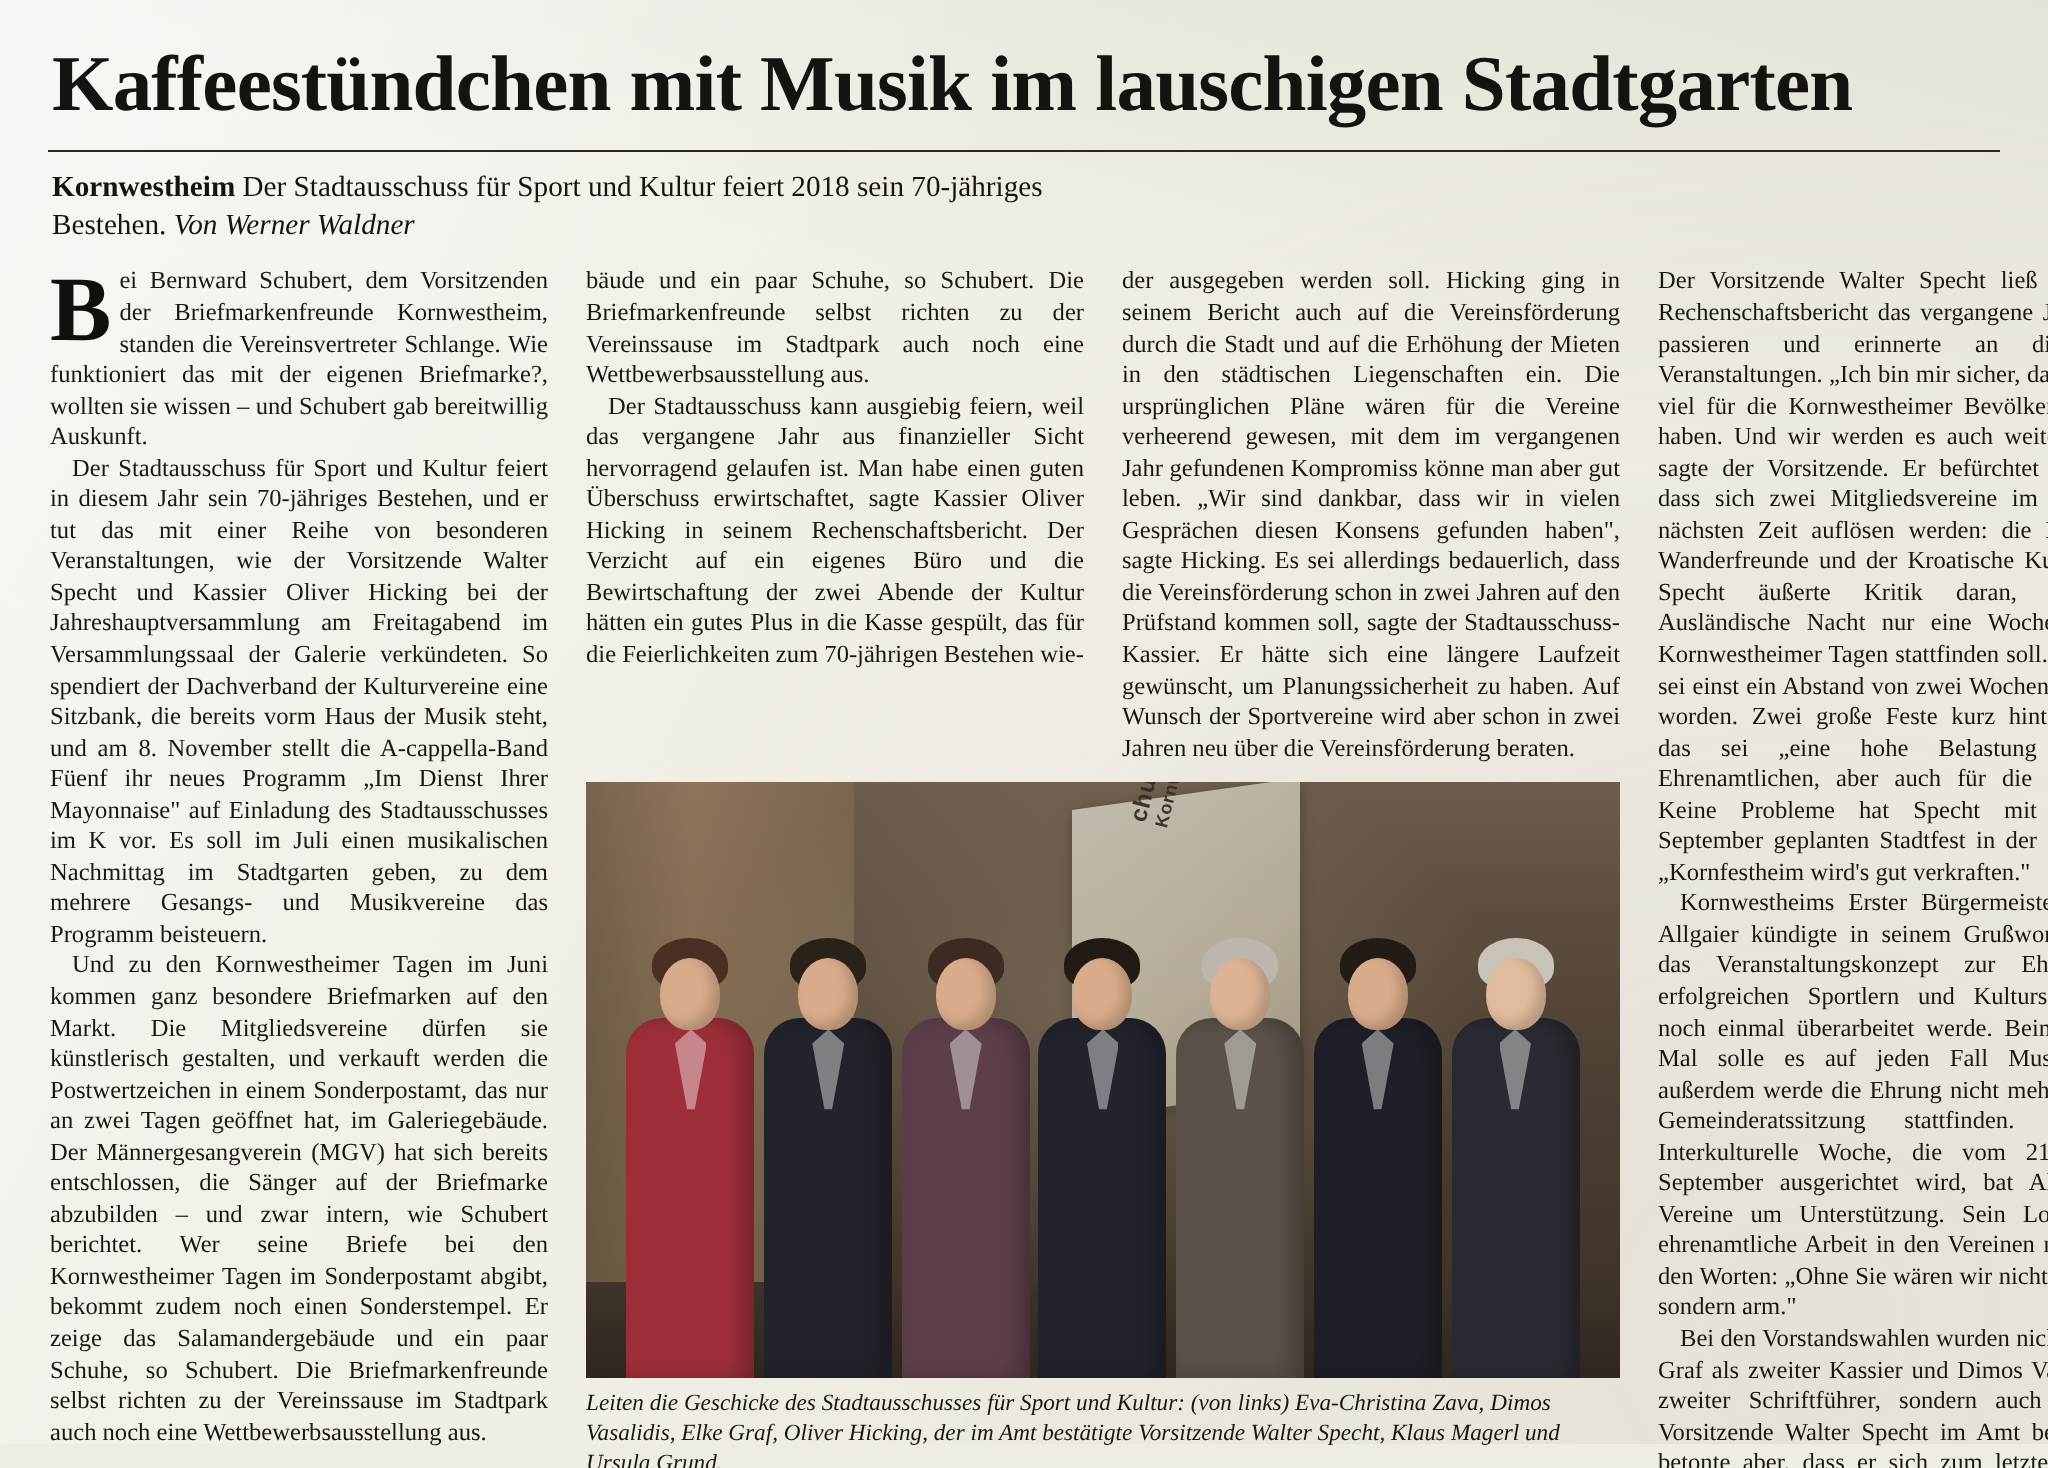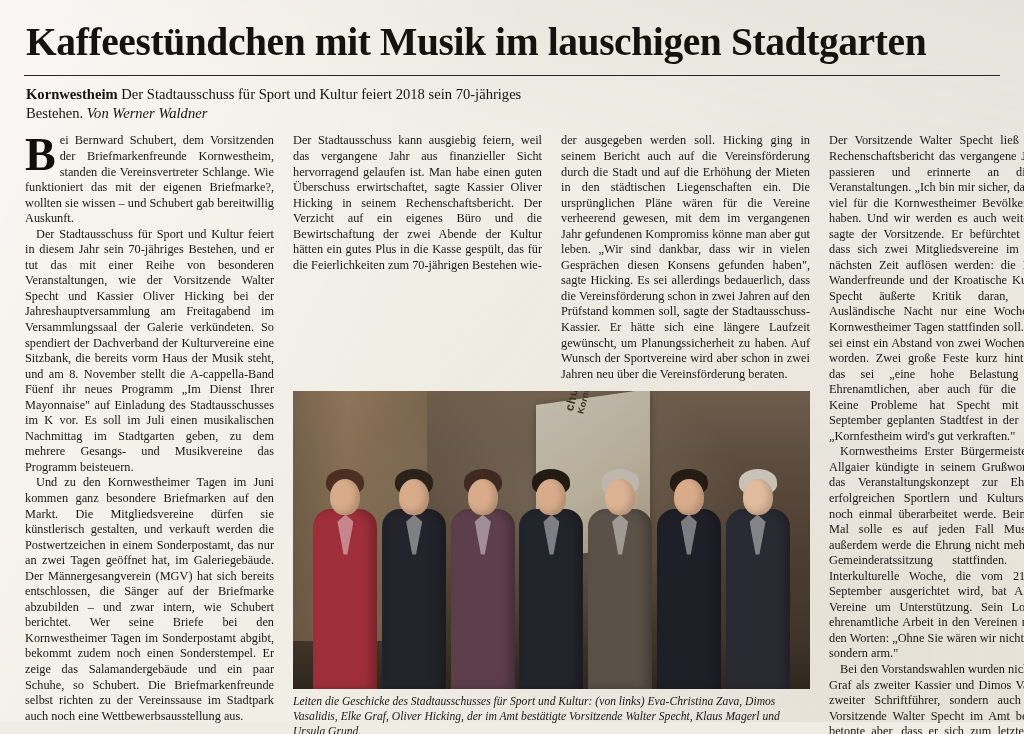--- a/index.html
+++ b/index.html
@@ -284,20 +284,21 @@
 
     <div class="col">
       <p class="first dropcap-para">Bei Bernward Schubert, dem Vorsitzenden der Briefmarkenfreunde Kornwestheim, standen die Vereinsvertreter Schlange. Wie funktioniert das mit der eigenen Briefmarke?, wollten sie wissen – und Schubert gab bereitwillig Auskunft.</p>
       <p>Der Stadtausschuss für Sport und Kultur feiert in diesem Jahr sein 70-jähriges Bestehen, und er tut das mit einer Reihe von besonderen Veranstaltungen, wie der Vorsitzende Walter Specht und Kassier Oliver Hicking bei der Jahreshauptversammlung am Freitagabend im Versammlungssaal der Galerie verkündeten. So spendiert der Dachverband der Kulturvereine eine Sitzbank, die bereits vorm Haus der Musik steht, und am 8. November stellt die A-cappella-Band Füenf ihr neues Programm „Im Dienst Ihrer Mayonnaise" auf Einladung des Stadtausschusses im K vor. Es soll im Juli einen musikalischen Nachmittag im Stadtgarten geben, zu dem mehrere Gesangs- und Musikvereine das Programm beisteuern.</p>
       <p>Und zu den Kornwestheimer Tagen im Juni kommen ganz besondere Briefmarken auf den Markt. Die Mitgliedsvereine dürfen sie künstlerisch gestalten, und verkauft werden die Postwertzeichen in einem Sonderpostamt, das nur an zwei Tagen geöffnet hat, im Galeriegebäude. Der Männergesangverein (MGV) hat sich bereits entschlossen, die Sänger auf der Briefmarke abzubilden – und zwar intern, wie Schubert berichtet. Wer seine Briefe bei den Kornwestheimer Tagen im Sonderpostamt abgibt, bekommt zudem noch einen Sonderstempel. Er zeige das Salamandergebäude und ein paar Schuhe, so Schubert. Die Briefmarkenfreunde selbst richten zu der Vereinssause im Stadtpark auch noch eine Wettbewerbsausstellung aus.</p>
     </div>
 
     <div class="photo-col">
       <div class="text-pair">
         <div class="col">
+          <p class="first">bäude und ein paar Schuhe, so Schubert. Die Briefmarkenfreunde selbst richten zu der Vereinssause im Stadtpark auch noch eine Wettbewerbsausstellung aus.</p>
           <p>Der Stadtausschuss kann ausgiebig feiern, weil das vergangene Jahr aus finanzieller Sicht hervorragend gelaufen ist. Man habe einen guten Überschuss erwirtschaftet, sagte Kassier Oliver Hicking in seinem Rechenschaftsbericht. Der Verzicht auf ein eigenes Büro und die Bewirtschaftung der zwei Abende der Kultur hätten ein gutes Plus in die Kasse gespült, das für die Feierlichkeiten zum 70-jährigen Bestehen wie-</p>
         </div>
         <div class="col">
           <p class="first">der ausgegeben werden soll. Hicking ging in seinem Bericht auch auf die Vereinsförderung durch die Stadt und auf die Erhöhung der Mieten in den städtischen Liegenschaften ein. Die ursprünglichen Pläne wären für die Vereine verheerend gewesen, mit dem im vergangenen Jahr gefundenen Kompromiss könne man aber gut leben. „Wir sind dankbar, dass wir in vielen Gesprächen diesen Konsens gefunden haben", sagte Hicking. Es sei allerdings bedauerlich, dass die Vereinsförderung schon in zwei Jahren auf den Prüfstand kommen soll, sagte der Stadtausschuss-Kassier. Er hätte sich eine längere Laufzeit gewünscht, um Planungssicherheit zu haben. Auf Wunsch der Sportvereine wird aber schon in zwei Jahren neu über die Vereinsförderung beraten.</p>
         </div>
       </div>
 
       <div class="photo-block">
         <div class="photo">
           <div class="room"></div>

